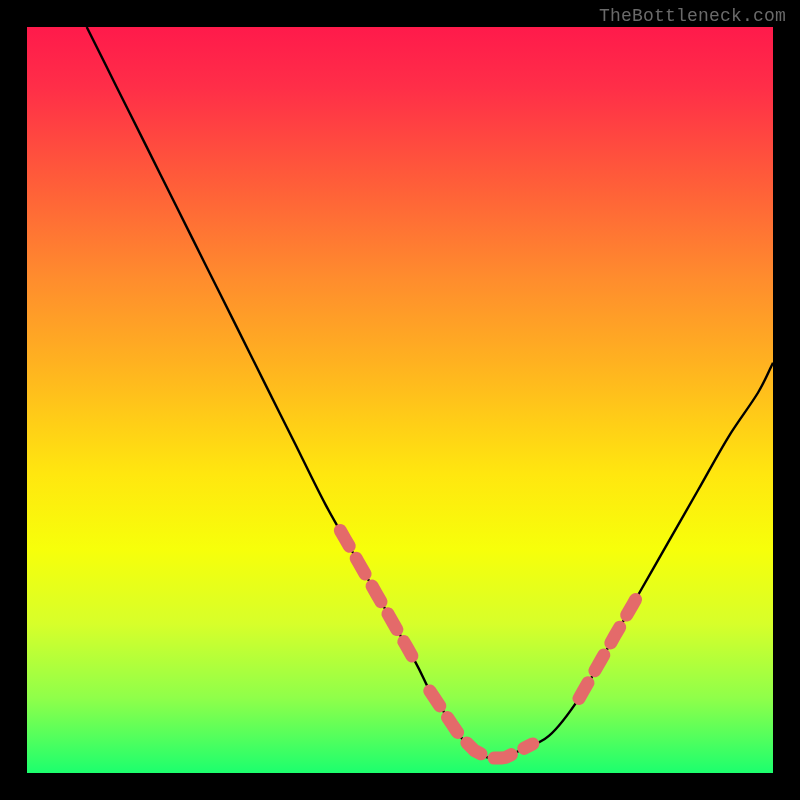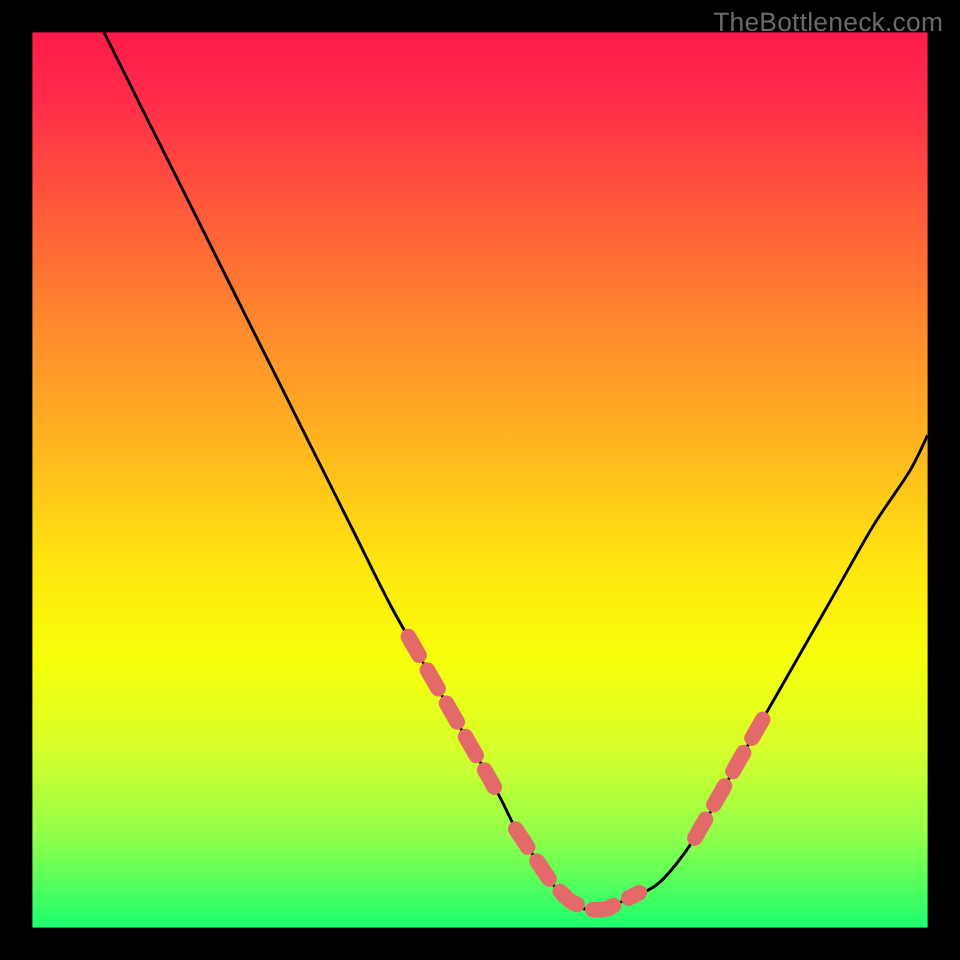--- a/index.html
+++ b/index.html
@@ -15,24 +15,25 @@
     position: relative;
     width: 800px;
     height: 800px;
     background: #000;
   }
   .watermark {
     position: absolute;
     top: 6px;
     right: 14px;
     color: #6a6a6a;
-    font-size: 22px;
+    font-size: 18px;
     font-weight: 400;
     letter-spacing: 0.2px;
     z-index: 5;
+    font-family: Liberation Mono, monospace;
   }
   .plot {
     position: absolute;
     left: 27px;
     top: 27px;
     width: 746px;
     height: 746px;
     
     background: linear-gradient(to bottom,
       #ff1a4b 0%,

